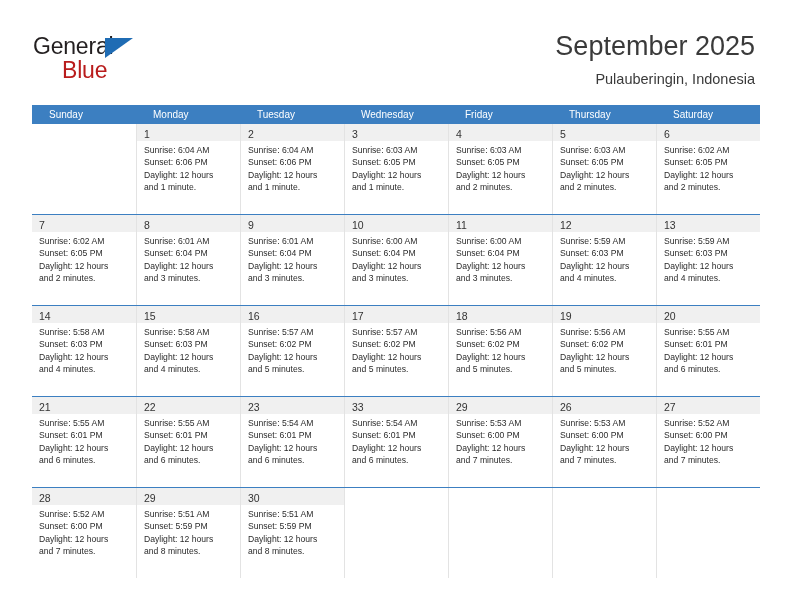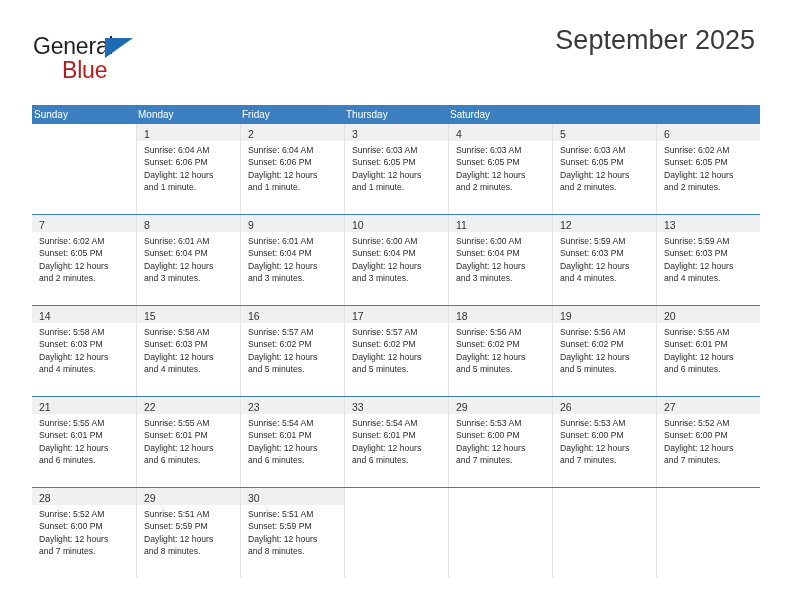--- a/index.html
+++ b/index.html
@@ -60,21 +60,21 @@
     top: 24px;
     font-size: 23px;
     letter-spacing: -0.2px;
     color: #b91c1c;
     font-family: "Liberation Sans", sans-serif;
   }
 
   .title-block {
     position: absolute;
     right: 33px;
-    top: 24px;
+    top: 30px;
     text-align: right;
   }
   .cal-title {
     font-size: 27px;
     color: #3a3a3a;
     font-weight: normal;
     line-height: 33px;
     white-space: nowrap;
   }
   .cal-subtitle {
@@ -94,21 +94,21 @@
   }
   .dow-row {
     display: flex;
     width: 728px;
     background: #3c7fc1;
     height: 19px;
   }
   .dow {
     width: 104px;
     box-sizing: border-box;
-    padding-left: 2px;
+    padding-left: 17px;
     color: #ffffff;
     font-size: 10px;
     line-height: 19px;
     white-space: nowrap;
   }
 
   .week {
     position: relative;
     display: flex;
     width: 728px;
@@ -155,28 +155,31 @@
   <div class="header">
 
     <div class="brand">
       <span class="brand-general">General</span>
       <span class="brand-triangle"></span>
       <span class="brand-blue">Blue</span>
     </div>
 
     <div class="title-block">
       <div class="cal-title">September 2025</div>
+      <div class="cal-subtitle">Pulauberingin, Indonesia</div>
     </div>
 
   </div>
 
   <div class="calendar">
     <div class="dow-row" id="dow-row">
         <div class="dow">Sunday</div>
         <div class="dow">Monday</div>
+        <div class="dow">Tuesday</div>
+        <div class="dow">Wednesday</div>
         <div class="dow">Friday</div>
         <div class="dow">Thursday</div>
         <div class="dow">Saturday</div>
       </div>
     <div id="weeks-container">
         <div class="week first">
           <div class="cell empty">
             <div class="daynum-band"><span class="daynum"></span></div>
             <div class="cell-body"></div>
           </div>

